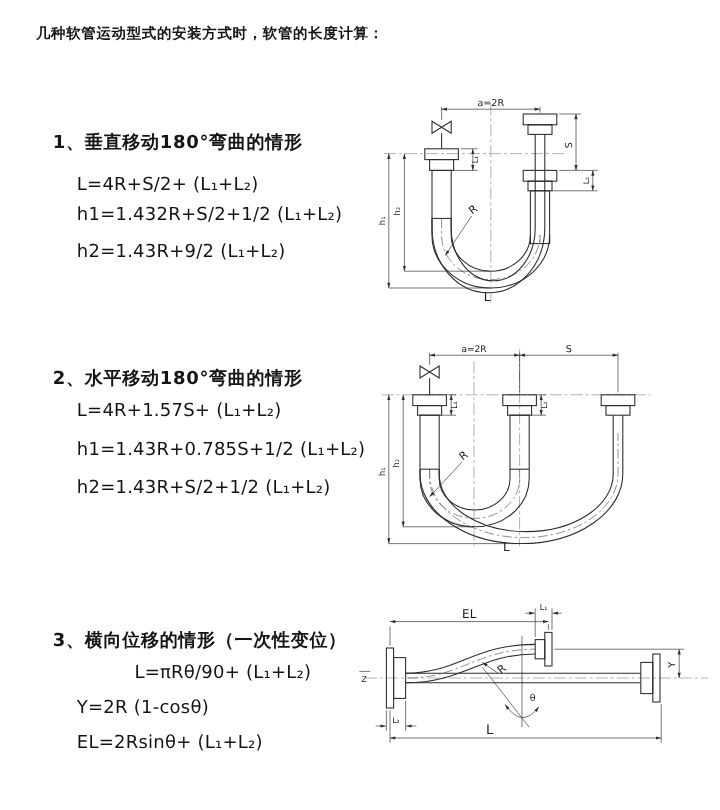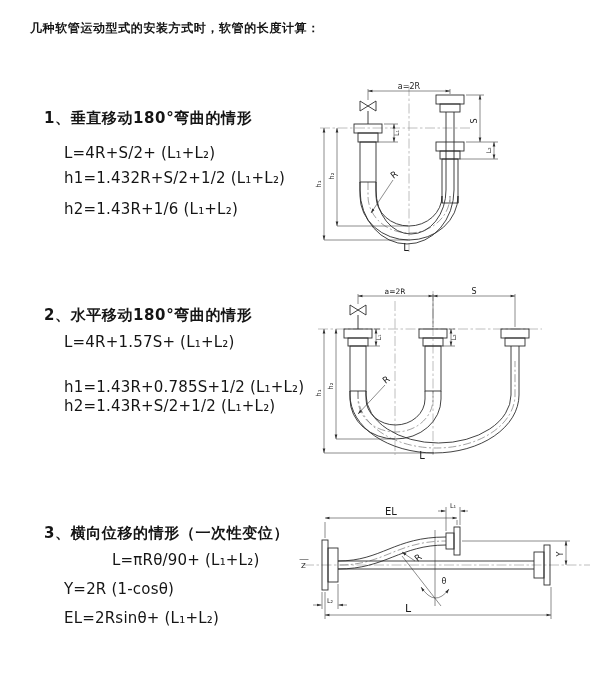--- a/index.html
+++ b/index.html
@@ -19,21 +19,21 @@
   .cld{stroke:#7a7a7a;stroke-width:.7;fill:none;stroke-dasharray:8 2.5 2 2.5;}
 </style>
 </head>
 <body>
 
 <div class="abs title" style="left:30px;top:20px;">几种软管运动型式的安装方式时，软管的长度计算：</div>
 
 <div class="abs sec-head" style="left:44px;top:109px;">1、垂直移动180°弯曲的情形</div>
 <div class="abs formula" style="left:64px;top:144px;">L=4R+S/2+ (L₁+L₂)</div>
 <div class="abs formula" style="left:64px;top:169px;">h1=1.432R+S/2+1/2 (L₁+L₂)</div>
-<div class="abs formula" style="left:64px;top:200px;">h2=1.43R+1/6 (L₁+L₂)</div>
+<div class="abs formula" style="left:64px;top:200px;">h2=1.43R+9/2 (L₁+L₂)</div>
 
 <svg style="left:310px;top:78px;" width="265" height="180" viewBox="0 0 265 180">
   <defs>
     <marker id="m1" viewBox="0 0 10 10" refX="9.5" refY="5" markerWidth="9" markerHeight="9" orient="auto-start-reverse">
       <path d="M0.5,2.3 L9.5,5 L0.5,7.7 Z" fill="#2e2e2e"></path>
     </marker>
     <pattern id="p1" width="4" height="4" patternUnits="userSpaceOnUse">
       <path d="M0,4 L4,0 M0,0 L4,4" stroke="#6a6a6a" stroke-width="0.5"></path>
     </pattern>
   </defs>
@@ -104,21 +104,21 @@
   </g>
   <g>
     <line class="dim" x1="83" y1="102" x2="61" y2="135" marker-end="url(#m1)"></line>
     <text transform="translate(86,99) rotate(-38)" font-size="9" text-anchor="middle">R</text>
   </g>
   <text x="96" y="173" font-size="10" text-anchor="middle">L</text>
 </svg>
 
 <div class="abs sec-head" style="left:44px;top:306px;">2、水平移动180°弯曲的情形</div>
 <div class="abs formula" style="left:64px;top:333px;">L=4R+1.57S+ (L₁+L₂)</div>
-<div class="abs formula" style="left:64px;top:378px;">h1=1.43R+0.785S+1/2 (L₁+L₂)</div>
+<div class="abs formula" style="left:64px;top:365px;">h1=1.43R+0.785S+1/2 (L₁+L₂)</div>
 <div class="abs formula" style="left:64px;top:397px;">h2=1.43R+S/2+1/2 (L₁+L₂)</div>
 
 <svg style="left:310px;top:283px;" width="265" height="180" viewBox="0 0 265 180">
   <defs>
     <marker id="m2" viewBox="0 0 10 10" refX="9.5" refY="5" markerWidth="9" markerHeight="9" orient="auto-start-reverse">
       <path d="M0.5,2.3 L9.5,5 L0.5,7.7 Z" fill="#2e2e2e"></path>
     </marker>
     <pattern id="p2" width="4" height="4" patternUnits="userSpaceOnUse">
       <path d="M0,4 L4,0 M0,0 L4,4" stroke="#6a6a6a" stroke-width="0.5"></path>
     </pattern>

